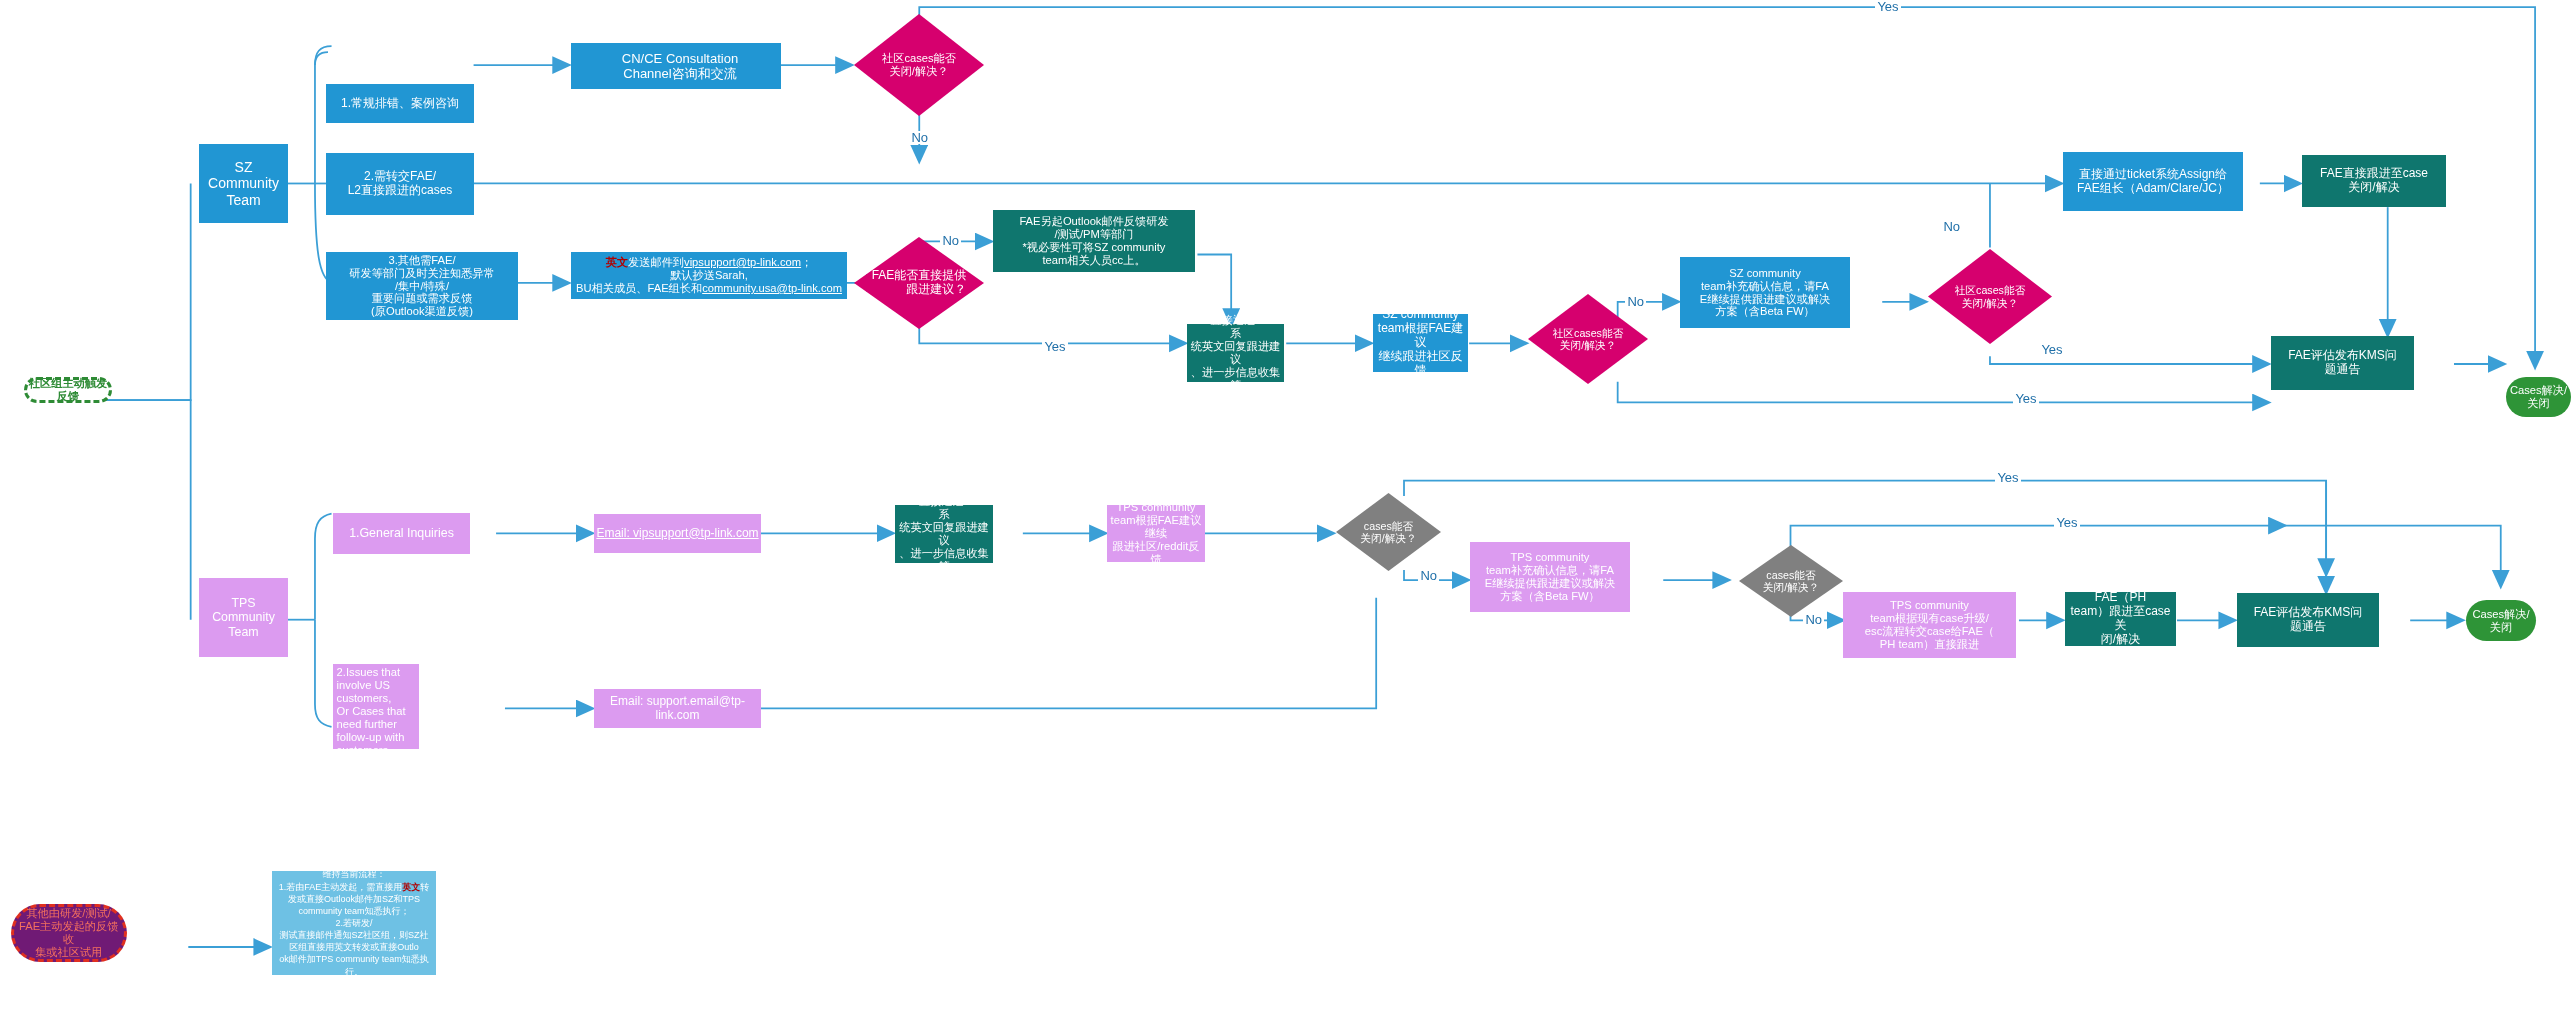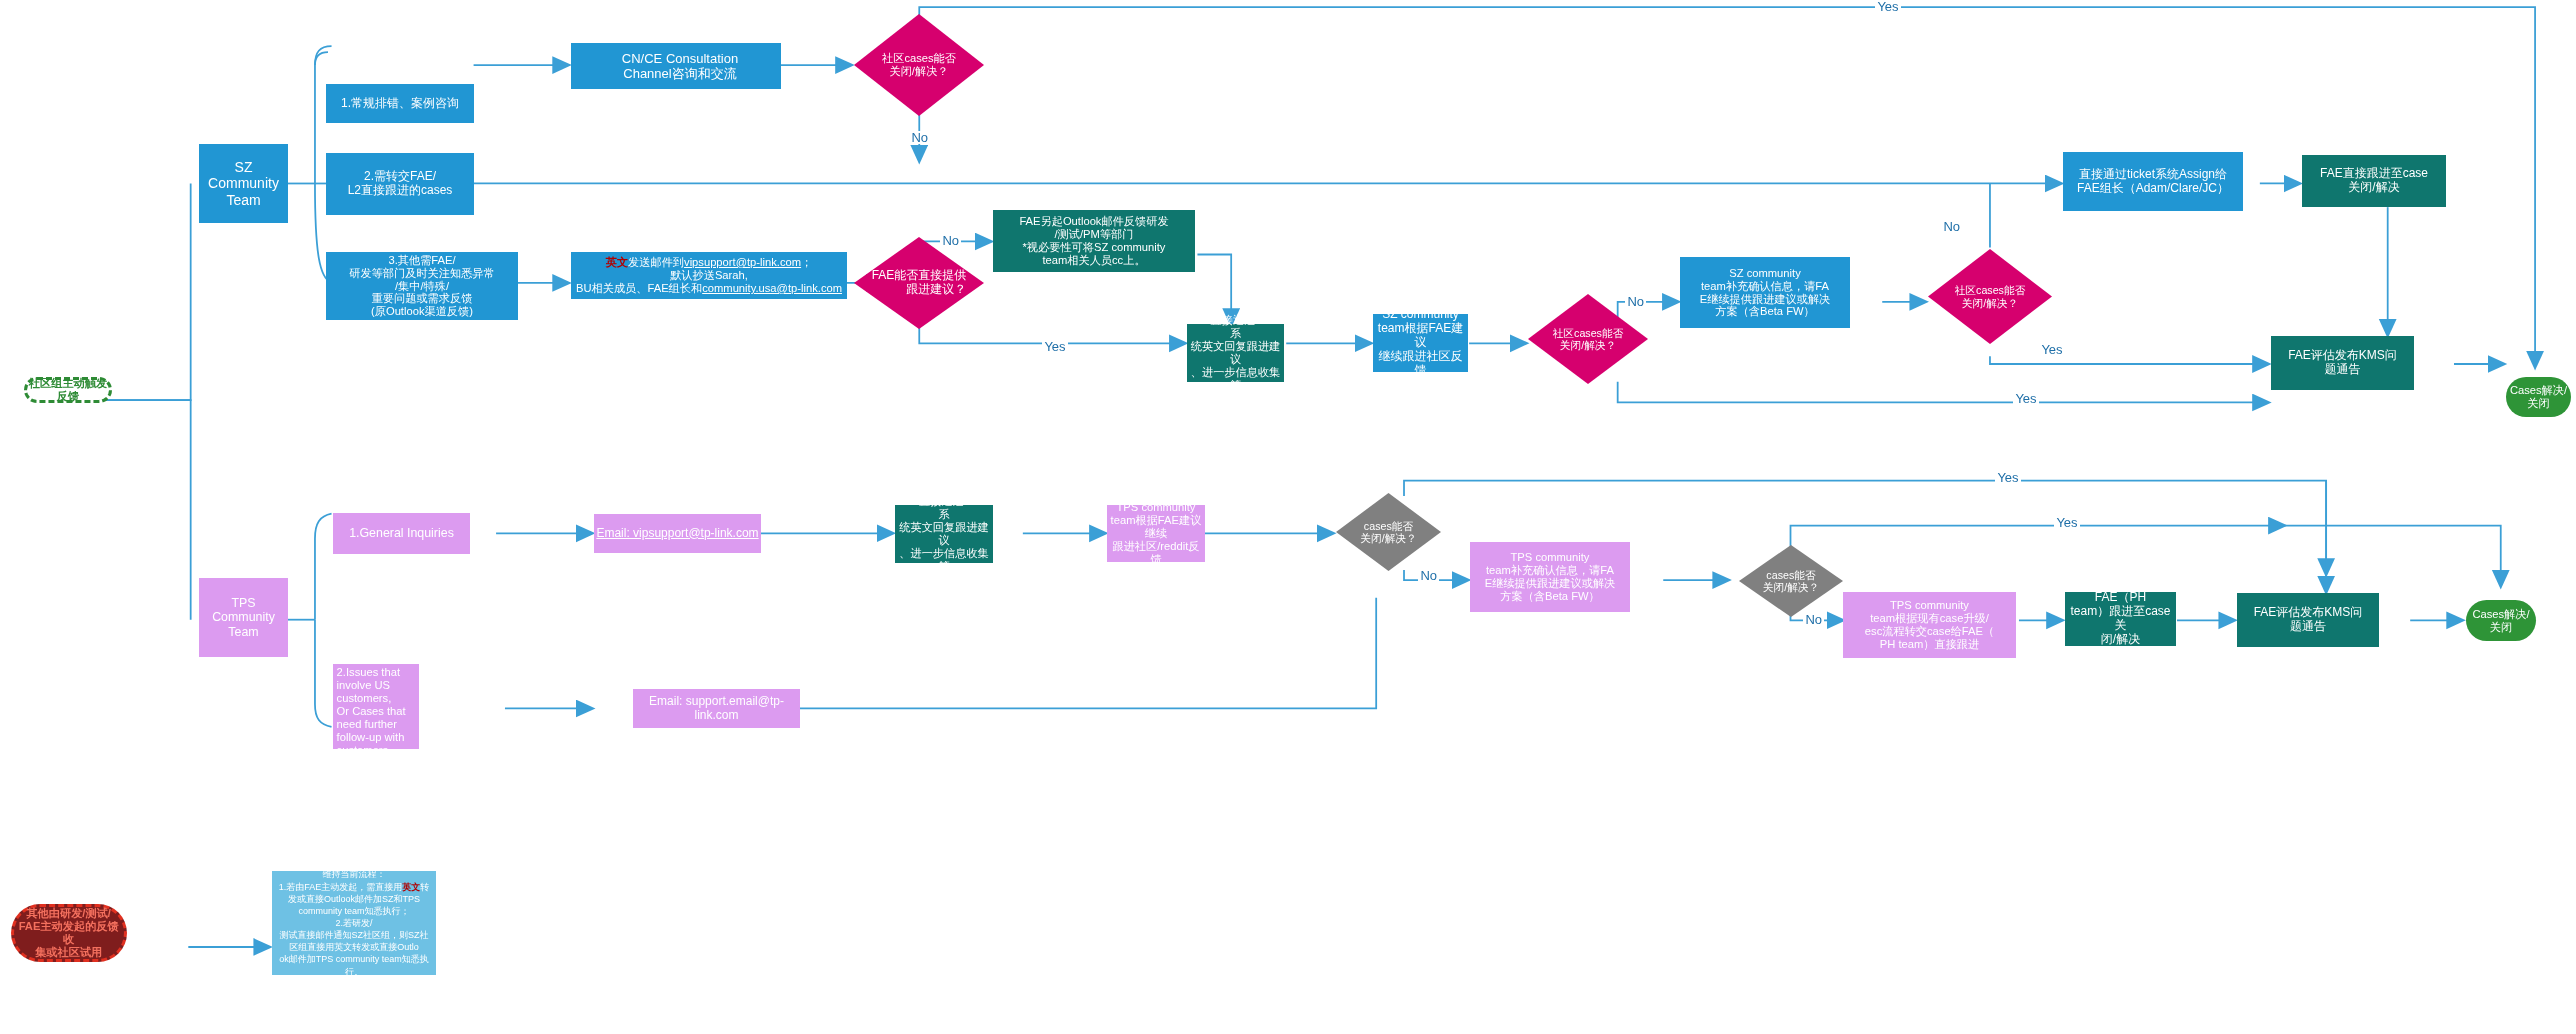--- a/index.html
+++ b/index.html
@@ -9,21 +9,21 @@
 
   .node{position:absolute;box-sizing:border-box;display:flex;align-items:center;justify-content:center;
         text-align:center;color:#ffffff;line-height:1.16;white-space:pre-line;}
   .blue{background:#2196d3;}
   .teal{background:#0f766e;}
   .magenta{background:#d6006e;}
   .violet{background:#dc9bf0;}
   .gray{background:#808080;}
   .green-pill{background:#2e9437;border-radius:591px;}
   .dash-green{border:3px dashed #2e8b35;border-radius:591px;color:#2e8b35;background:#fff;font-weight:bold;}
-  .dash-red{border:3px dashed #e03020;border-radius:591px;color:#f4705e;background:#7f1d1d;font-weight:bold;}
+  .dash-red{border:3px dashed #e03020;border-radius:591px;color:#f4705e;background:#701a75;font-weight:normal;}
   .lightblue{background:#6ec1e4;}
 
   
   .diamond{position:absolute;}
   .diamond .shape{position:absolute;left:0;top:0;width:100%;height:100%;
       clip-path:polygon(50% 0%,100% 50%,50% 100%,0% 50%);}
   .diamond .dtext{position:absolute;left:0;top:0;width:100%;height:100%;display:flex;
       align-items:center;justify-content:center;text-align:center;color:#fff;line-height:1.15;
       white-space:pre-line;}
 
@@ -287,21 +287,21 @@
   <div class="node violet" style="left:333px;top:664px;width:86px;height:85px;font-size:11.2px;justify-content:flex-start;
               text-align:left;padding:2.4px 3.6px;white-space:pre-line;align-items:flex-start;">
     <span>2.Issues that involve US customers,
 Or Cases that need further follow-up with customers directly (Escalation).</span>
   </div>
 
   <div class="node violet" style="left:594px;top:514px;width:167px;height:39px;font-size:12px;text-decoration:underline;">
     <span>Email: vipsupport@tp-link.com</span>
   </div>
 
-  <div class="node violet" style="left:594px;top:689px;width:167px;height:39px;font-size:12px;margin-left:39px;">
+  <div class="node violet" style="left:594px;top:689px;width:167px;height:39px;font-size:12px;">
     <span>Email: support.email@tp-link.com</span>
   </div>
 
   <div class="node teal" style="left:895px;top:505px;width:98px;height:58px;font-size:11.2px;">
     <span>FAE直接通过ticket系
 统英文回复跟进建议
 、进一步信息收集等</span>
   </div>
 
   <div class="node violet" style="left:1107px;top:505px;width:98px;height:57px;font-size:11.2px;">

